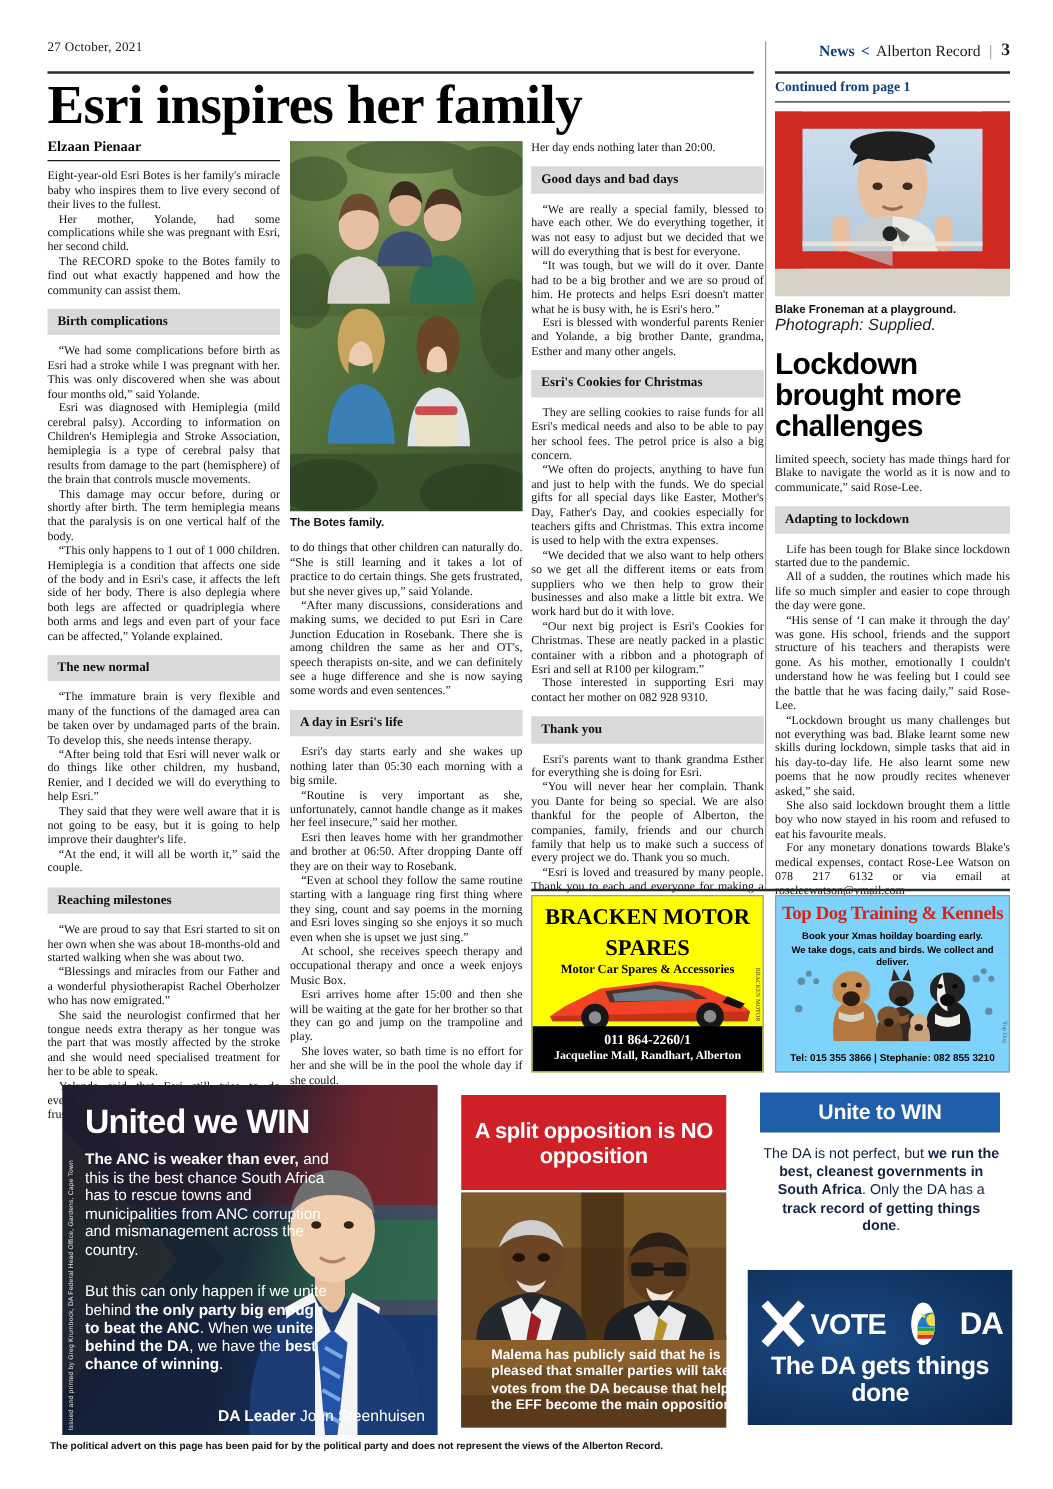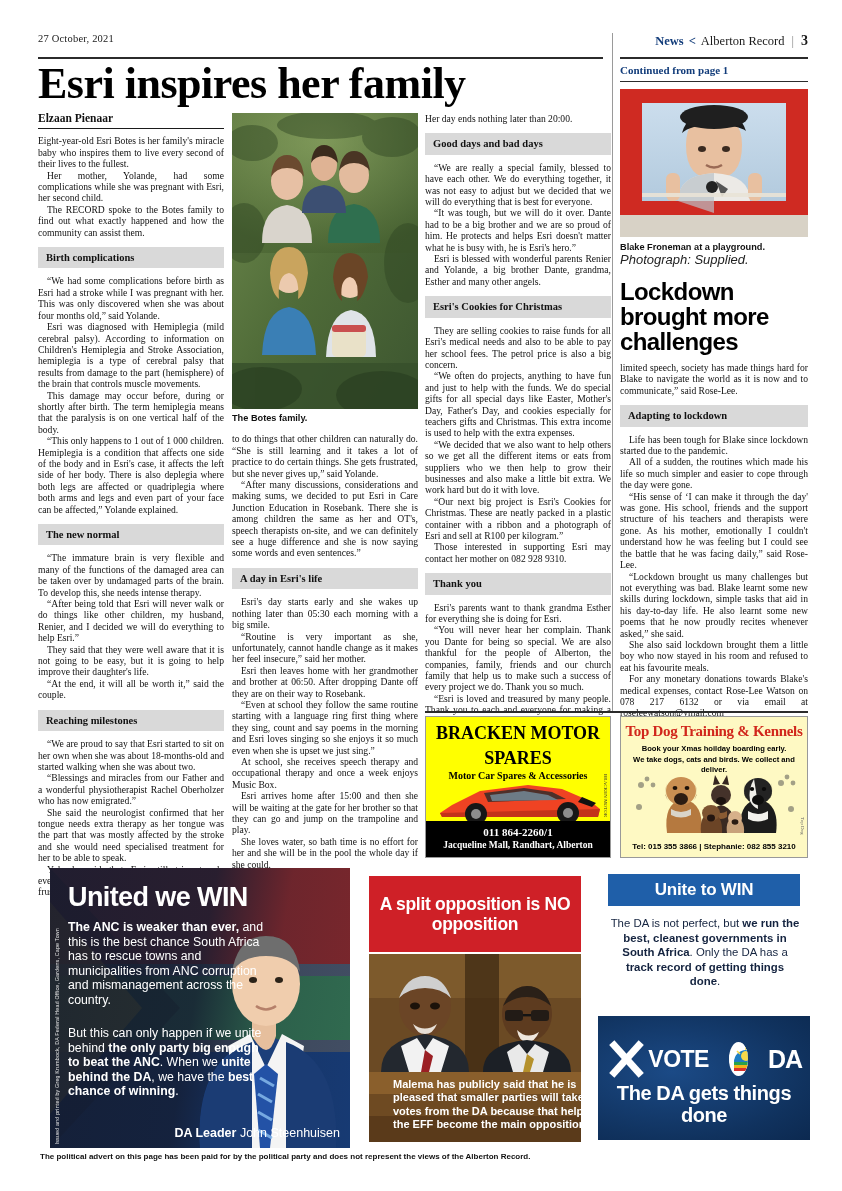--- a/index.html
+++ b/index.html
@@ -82,21 +82,21 @@
 
   .ad-bracken { position:absolute; left:425px; top:716px; width:186px; height:142px; background:#ffff00; border:1px solid #999; overflow:hidden; }
   .ad-bracken .t1 { font-family:"Liberation Serif", serif; font-weight:bold; font-size:18px; line-height:18px; text-align:center; margin-top:7px; color:#000; }
   .ad-bracken .t2 { font-family:"Liberation Serif", serif; font-weight:bold; font-size:10px; text-align:center; margin-top:3px; color:#000; }
   .ad-bracken .carbox { position:absolute; left:6px; top:52px; width:174px; height:58px; }
   .ad-bracken .black { position:absolute; left:0; bottom:0; width:100%; height:36px; background:#000; color:#fff; text-align:center; }
   .ad-bracken .black .p1 { font-family:"Liberation Serif", serif; font-weight:bold; font-size:11px; margin-top:5px; }
   .ad-bracken .black .p2 { font-family:"Liberation Serif", serif; font-weight:bold; font-size:9.5px; margin-top:2px; }
   .vcode { position:absolute; right:2px; bottom:40px; font-size:5px; writing-mode:vertical-rl; color:#333; }
 
-  .ad-dog { position:absolute; left:620px; top:716px; width:188px; height:142px; background:#fef9c3; border:1px solid #999; overflow:hidden; }
+  .ad-dog { position:absolute; left:620px; top:716px; width:188px; height:142px; background:#7dd3fc; border:1px solid #999; overflow:hidden; }
   .ad-dog .t1 { font-family:"Liberation Serif", serif; font-weight:bold; font-size:15px; text-align:center; color:#d1261b; margin-top:6px; letter-spacing:-.3px; }
   .ad-dog .t2 { font-family:"Liberation Sans", sans-serif; font-weight:bold; font-size:7.6px; text-align:center; margin-top:4px; line-height:10px; color:#000; }
   .ad-dog .dogs { position:absolute; left:10px; top:50px; width:168px; height:66px; }
   .ad-dog .t3 { position:absolute; left:0; bottom:6px; width:100%; text-align:center; font-family:"Liberation Sans", sans-serif; font-weight:bold; font-size:8px; color:#000; }
   .da1 { position:absolute; left:50px; top:868px; width:300px; height:280px; overflow:hidden; background:#1d2c4a; }
   .da1 .flagbg { position:absolute; inset:0; }
   .da1 .veil { position:absolute; inset:0; background:linear-gradient(100deg, rgba(20,28,48,.88) 0%, rgba(20,28,48,.80) 48%, rgba(20,28,48,.15) 70%, rgba(20,28,48,0) 100%); }
   .da1 .h { position:absolute; left:18px; top:14px; font-family:"Liberation Sans", sans-serif; font-weight:bold; font-size:27px; color:#fff; letter-spacing:-.6px; }
   .da1 .b { position:absolute; left:18px; top:52px; width:196px; font-family:"Liberation Sans", sans-serif; font-size:12.3px; line-height:14.6px; color:#fff; }
   .da1 .b2 { position:absolute; left:18px; top:158px; width:200px; font-family:"Liberation Sans", sans-serif; font-size:12.3px; line-height:14.6px; color:#fff; }

